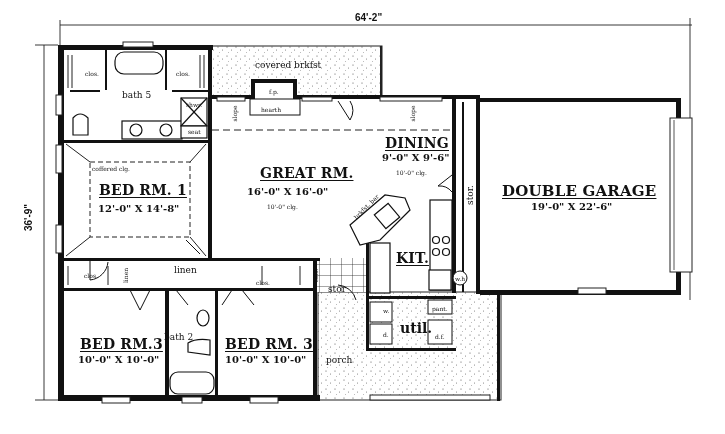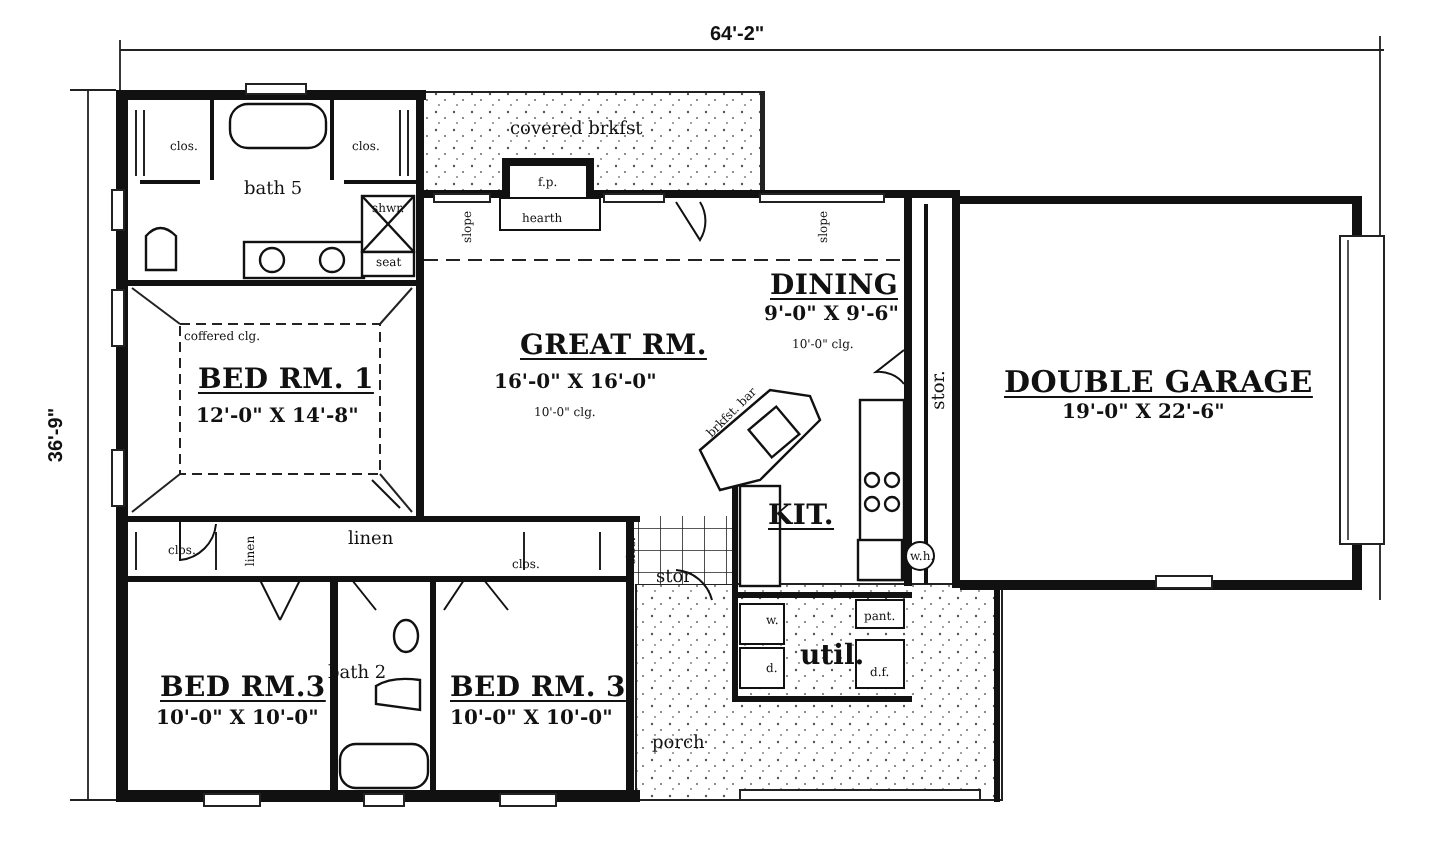--- a/index.html
+++ b/index.html
@@ -220,21 +220,21 @@
 
 <div class="lbl room-title" style="left:260px; top:165px;">GREAT RM.</div>
 <div class="lbl dims" style="left:247px; top:186px;">16'-0" X 16'-0"</div>
 <div class="lbl tiny" style="left:267px; top:203px;">10'-0" clg.</div>
 
 <div class="lbl room-title" style="left:385px; top:135px;">DINING</div>
 <div class="lbl dims" style="left:382px; top:152px;">9'-0" X 9'-6"</div>
 <div class="lbl tiny" style="left:396px; top:169px;">10'-0" clg.</div>
 
 <div class="lbl tiny vert" style="left:350px; top:203px; transform: rotate(-45deg);">brkfst. bar</div>
-<div class="lbl room-title" style="left:384px; top:250px;">KIT.</div>
+<div class="lbl room-title" style="left:396px; top:250px;">KIT.</div>
 <div class="lbl small vert" style="left:460px; top:190px;">stor.</div>
 <div class="lbl tiny" style="left:455px; top:275px;">w.h.</div>
 
 <div class="lbl room-title big" style="left:486px; top:182px;margin-left:16px;">DOUBLE GARAGE</div>
 <div class="lbl dims" style="left:531px; top:201px;">19'-0" X 22'-6"</div>
 
 <div class="lbl small" style="left:174px; top:265px;">linen</div>
 <div class="lbl tiny vert" style="left:118px; top:272px;">linen</div>
 <div class="lbl tiny" style="left:84px; top:272px;">clos.</div>
 <div class="lbl tiny" style="left:256px; top:279px;">clos.</div>
@@ -248,13 +248,13 @@
 
 <div class="lbl room-title" style="left:225px; top:336px;">BED RM. 3</div>
 <div class="lbl dims" style="left:225px; top:354px;">10'-0" X 10'-0"</div>
 
 <div class="lbl tiny" style="left:383px; top:307px;">w.</div>
 <div class="lbl tiny" style="left:383px; top:331px;">d.</div>
 <div class="lbl lower" style="left:400px; top:320px;">util.</div>
 <div class="lbl tiny" style="left:432px; top:305px;">pant.</div>
 <div class="lbl tiny" style="left:435px; top:333px;">d.f.</div>
 
-<div class="lbl small" style="left:326px; top:367px;">porch</div>
+<div class="lbl small" style="left:326px; top:355px;">porch</div>
 
 </body></html>

